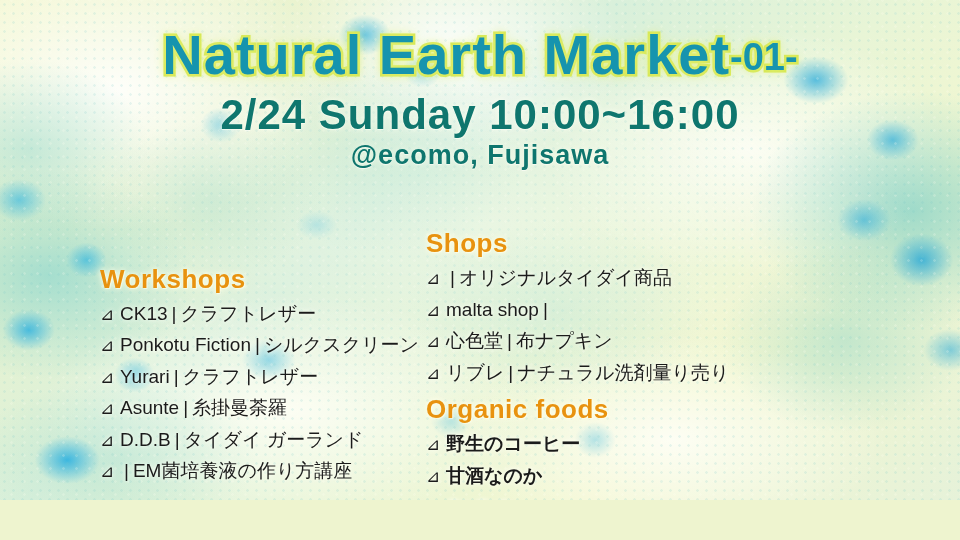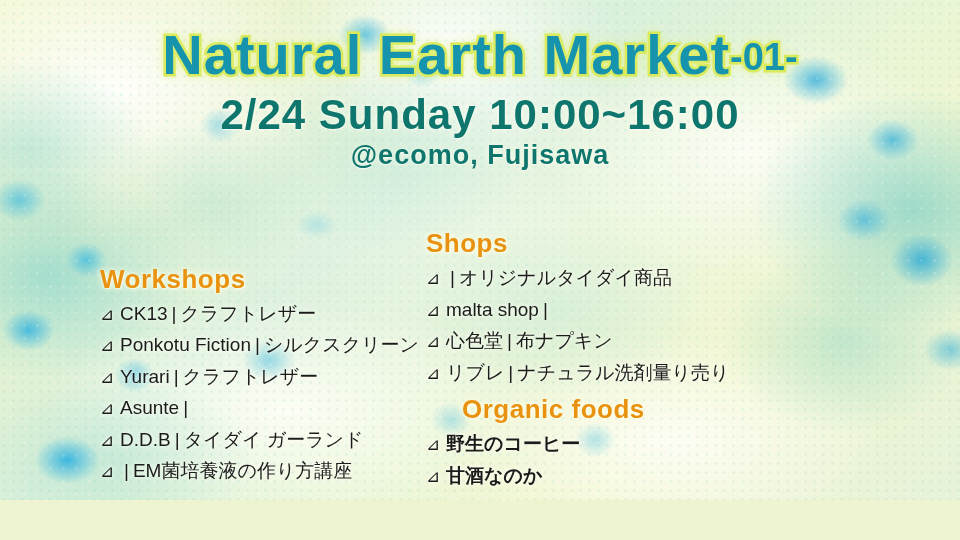--- a/index.html
+++ b/index.html
@@ -139,21 +139,21 @@
     font-weight:700;
     color:#e8920f;
     letter-spacing:.5px;
     text-shadow:
       0 0 5px rgba(255,255,235,.95),
       0 0 9px rgba(255,252,220,.7),
       1px 1px 0 rgba(255,255,240,.55);
     margin-bottom:3px;
     white-space:nowrap;
   }
-  #organic-head { margin-top:6px;margin-left:36px; }
+  #organic-head { margin-top:6px; }
 
   ul.entries { list-style:none; }
 
   li.entry {
     display:flex;
     align-items:baseline;
     font-size:19px;
     line-height:1.66;
     color:#1b1b1b;
     white-space:nowrap;
@@ -212,20 +212,21 @@
             <li class="entry">
               <span class="bullet">⊿</span>
               <span class="ename">Yurari</span>
               <span class="sep">|</span>
               <span class="edesc">クラフトレザー</span>
             </li>
             <li class="entry">
               <span class="bullet">⊿</span>
               <span class="ename">Asunte</span>
               <span class="sep">|</span>
+              <span class="edesc">糸掛曼荼羅</span>
             </li>
             <li class="entry">
               <span class="bullet">⊿</span>
               <span class="ename">D.D.B</span>
               <span class="sep">|</span>
               <span class="edesc">タイダイ ガーランド</span>
             </li>
             <li class="entry">
               <span class="bullet">⊿</span>
               <span class="sep">|</span>

